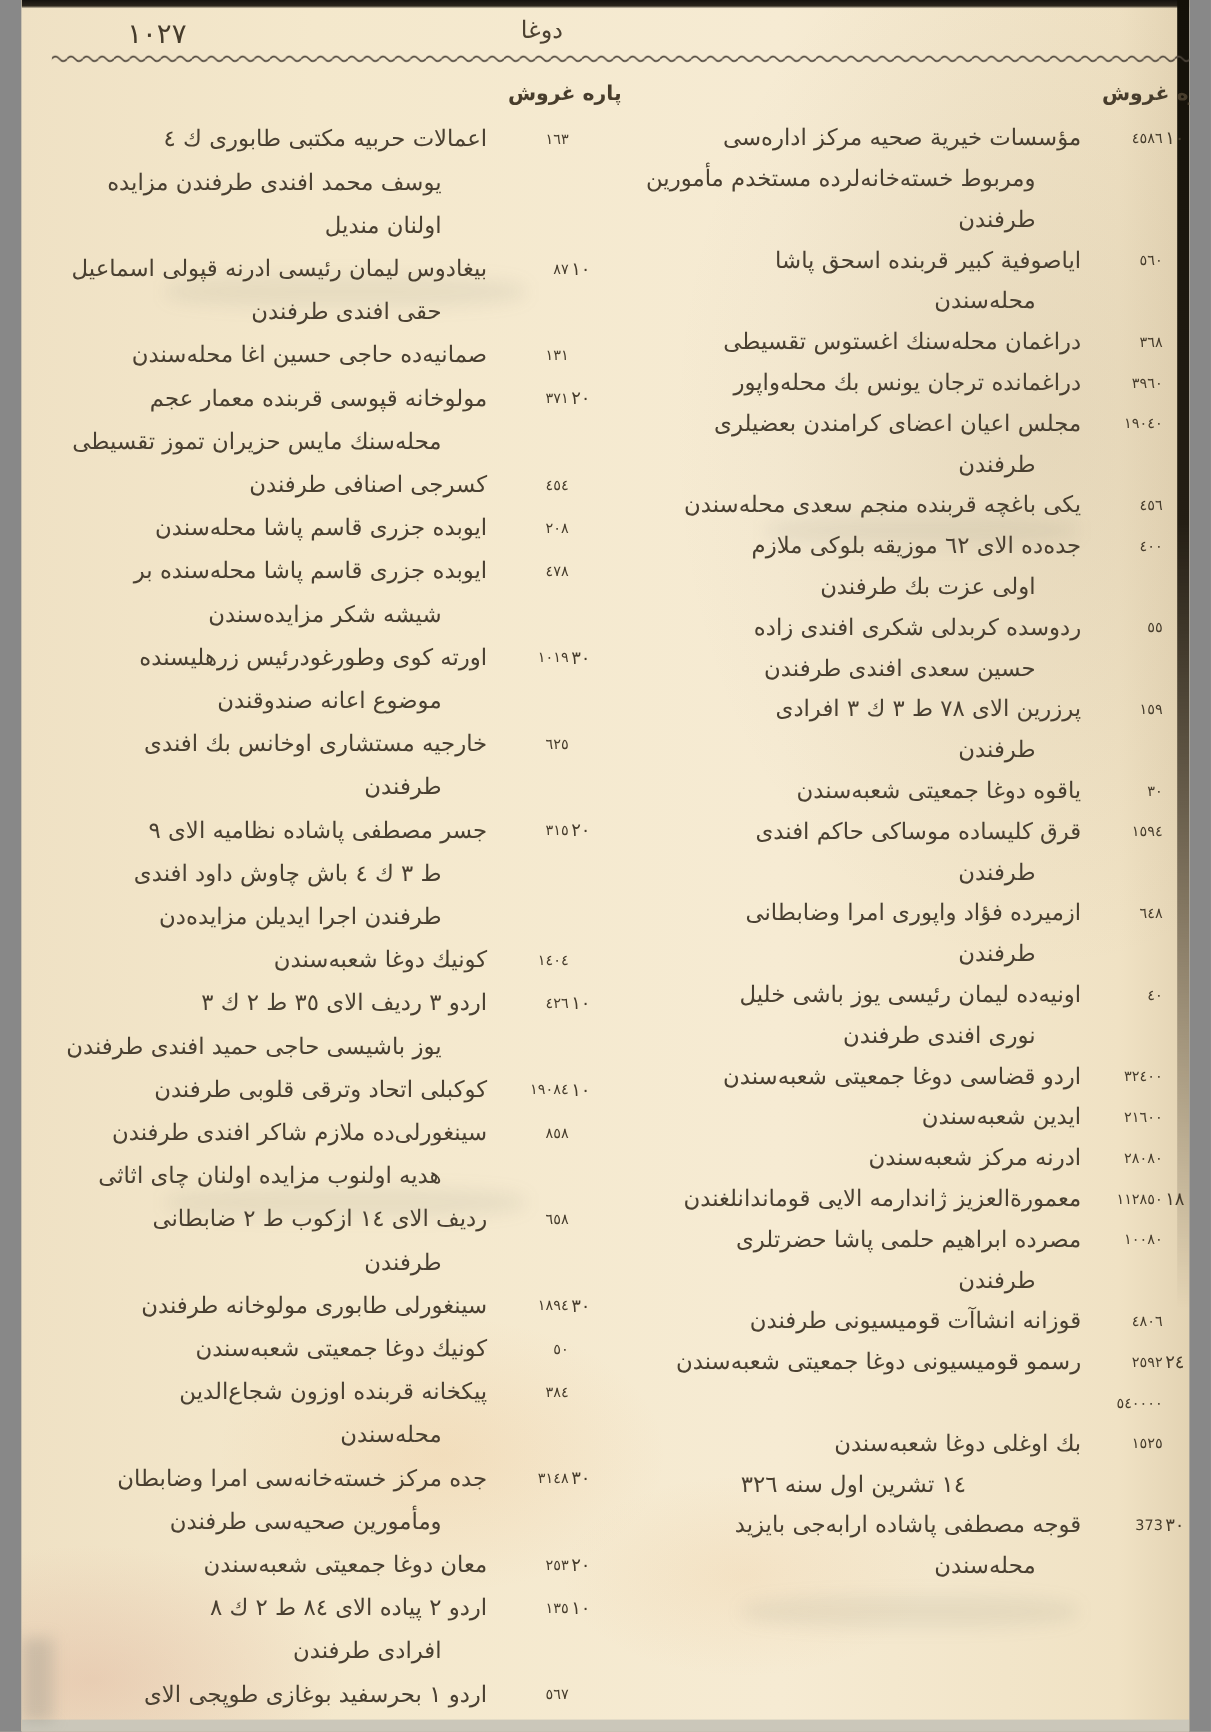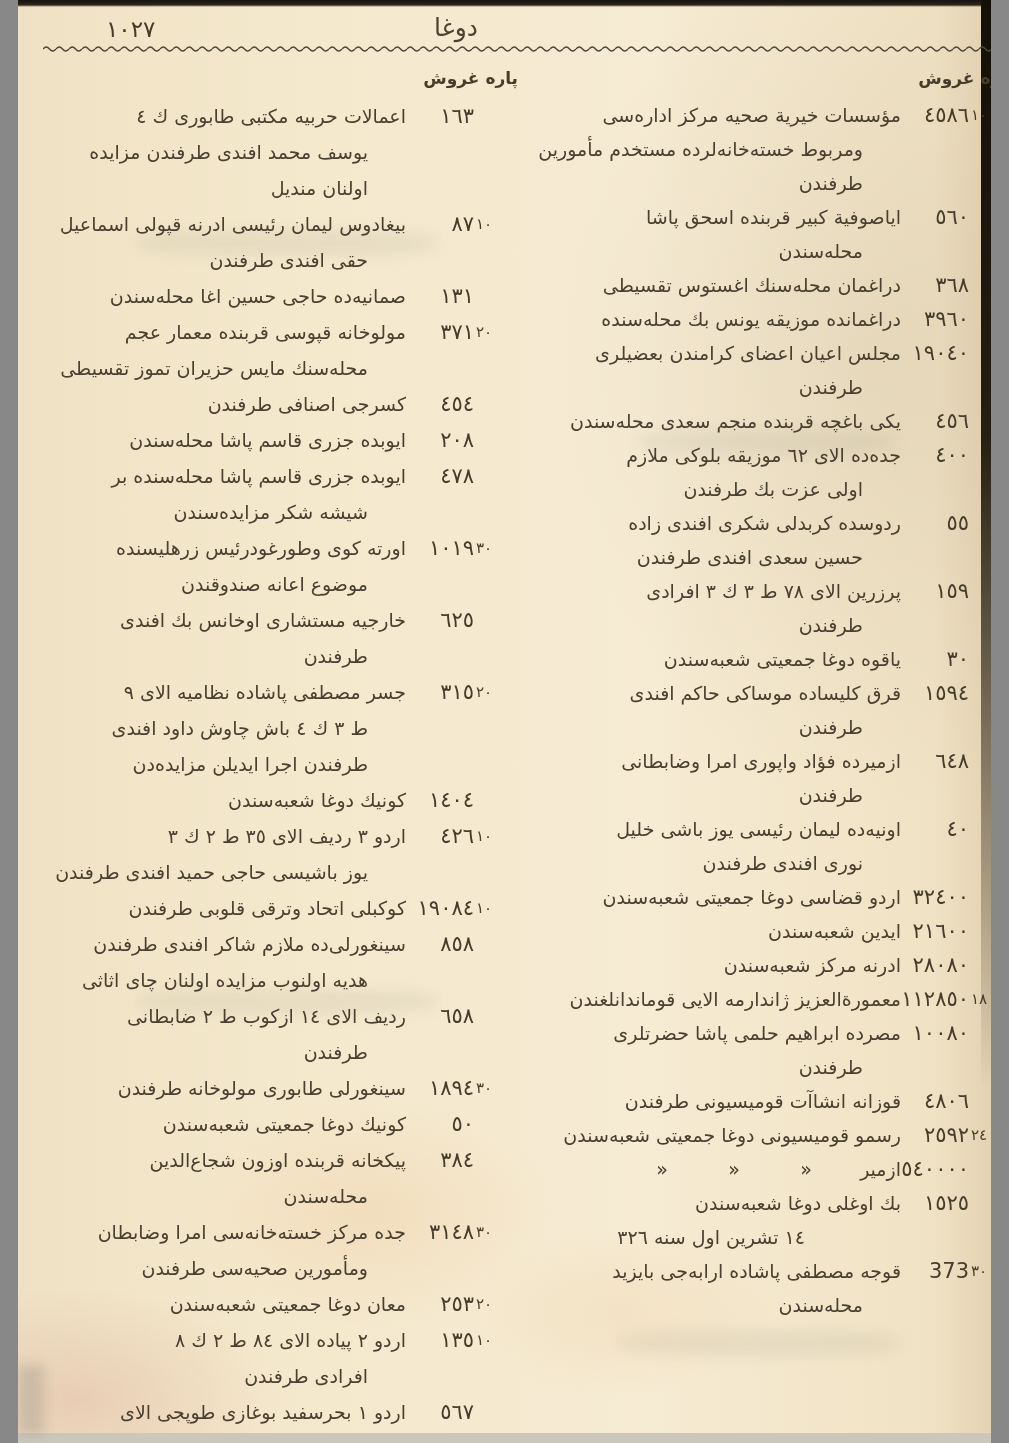--- a/index.html
+++ b/index.html
@@ -25,36 +25,36 @@
     filter:blur(.4px);}
   .edge-bottom{position:absolute;bottom:0;left:0;width:100%;height:10px;background:#cbc7ba;}
   .corner-smudge{position:absolute;bottom:8px;left:0;width:26px;height:70px;background:rgba(150,145,135,.35);filter:blur(6px);}
   .ghost{position:absolute;background:rgba(120,115,100,.10);filter:blur(7px);border-radius:40%;}
   .g1{left:120px;top:230px;width:300px;height:26px;}
   .g2{left:620px;top:430px;width:260px;height:24px;}
   .g3{left:120px;top:990px;width:300px;height:24px;}
   .g4{left:600px;top:1330px;width:280px;height:26px;}
   
   .pageno{position:absolute;top:16px;left:88px;font-size:23px;letter-spacing:4px;color:#453b2b;direction:ltr;}
-  .running-title{position:absolute;top:13px;left:416px;font-size:25px;color:#4d4232;}
+  .running-title{position:absolute;top:13px;left:416px;font-size:20px;color:#4d4232;}
   .rule{position:absolute;top:44px;left:25px;}
   
   .col{position:absolute;top:68px;direction:rtl;text-align:right;}
   .col-left{left:28px;width:472px;}
   .col-right{left:506px;width:489px;}
   .col-header{font-size:17px;font-weight:bold;color:#483d2c;margin-bottom:10px;}
   .col-right .col-header{padding-left:6px;}
   .col-left .col-header{padding-left:22px;}
   .entries{display:block;}
   .entry{display:flex;align-items:flex-start;}
   .col-right .entry .line,.col-right .nums{line-height:34px;}
   .col-left  .entry .line,.col-left  .nums{line-height:36px;}
   .nums{flex:none;width:112px;display:flex;}
   .para{flex:none;width:42px;font-size:15px;direction:ltr;text-align:left;padding-left:2px;color:#463c2c;}
-  .gurush{flex:none;min-width:64px;font-size:21px;direction:ltr;text-align:right;color:#463c2c;}
+  .gurush{flex:none;min-width:64px;font-size:12px;direction:ltr;text-align:right;color:#463c2c;}
   .lines{flex:1 1 auto;min-width:0;padding-left:2px;}
   .line{white-space:nowrap;font-size:19px;color:#4a4031;}
   .line.cont{padding-right:38px;}
   .style-date .line.first{padding-right:96px;}
 </style>
 </head>
 <body>
 
 <div class="page">
 
@@ -114,21 +114,21 @@
             <div class="line first">دراغمان محله‌سنك اغستوس تقسيطى</div>
           </div>
     </div>
 
     <div class="entry">
       <div class="nums">
         <span class="para"></span>
         <span class="gurush">٣٩٦٠</span>
       </div>
       <div class="lines">
-            <div class="line first">دراغمانده موزيقه يونس بك محله‌سنده</div>
+            <div class="line first">دراغمانده ترجان يونس بك محله‌واپور</div>
           </div>
     </div>
 
     <div class="entry">
       <div class="nums">
         <span class="para"></span>
         <span class="gurush">١٩٠٤٠</span>
       </div>
       <div class="lines">
             <div class="line first">مجلس اعيان اعضاى كرامندن بعضيلرى</div>
@@ -291,23 +291,20 @@
       <div class="lines">
             <div class="line first">رسمو قوميسيونى دوغا جمعيتى شعبه‌سندن</div>
           </div>
     </div>
 
     <div class="entry">
       <div class="nums">
         <span class="para"></span>
         <span class="gurush">٥٤٠٠٠٠</span>
       </div>
-      <div class="lines">
-            <div class="line first">ازمير&nbsp;&nbsp;&nbsp;&nbsp;&nbsp;&nbsp;&nbsp;&nbsp;«&nbsp;&nbsp;&nbsp;&nbsp;&nbsp;&nbsp;&nbsp;&nbsp;&nbsp;&nbsp;«&nbsp;&nbsp;&nbsp;&nbsp;&nbsp;&nbsp;&nbsp;&nbsp;&nbsp;&nbsp;«</div>
-          </div>
     </div>
 
     <div class="entry">
       <div class="nums">
         <span class="para"></span>
         <span class="gurush">١٥٢٥</span>
       </div>
       <div class="lines">
             <div class="line first">بك اوغلى دوغا شعبه‌سندن</div>
           </div>

